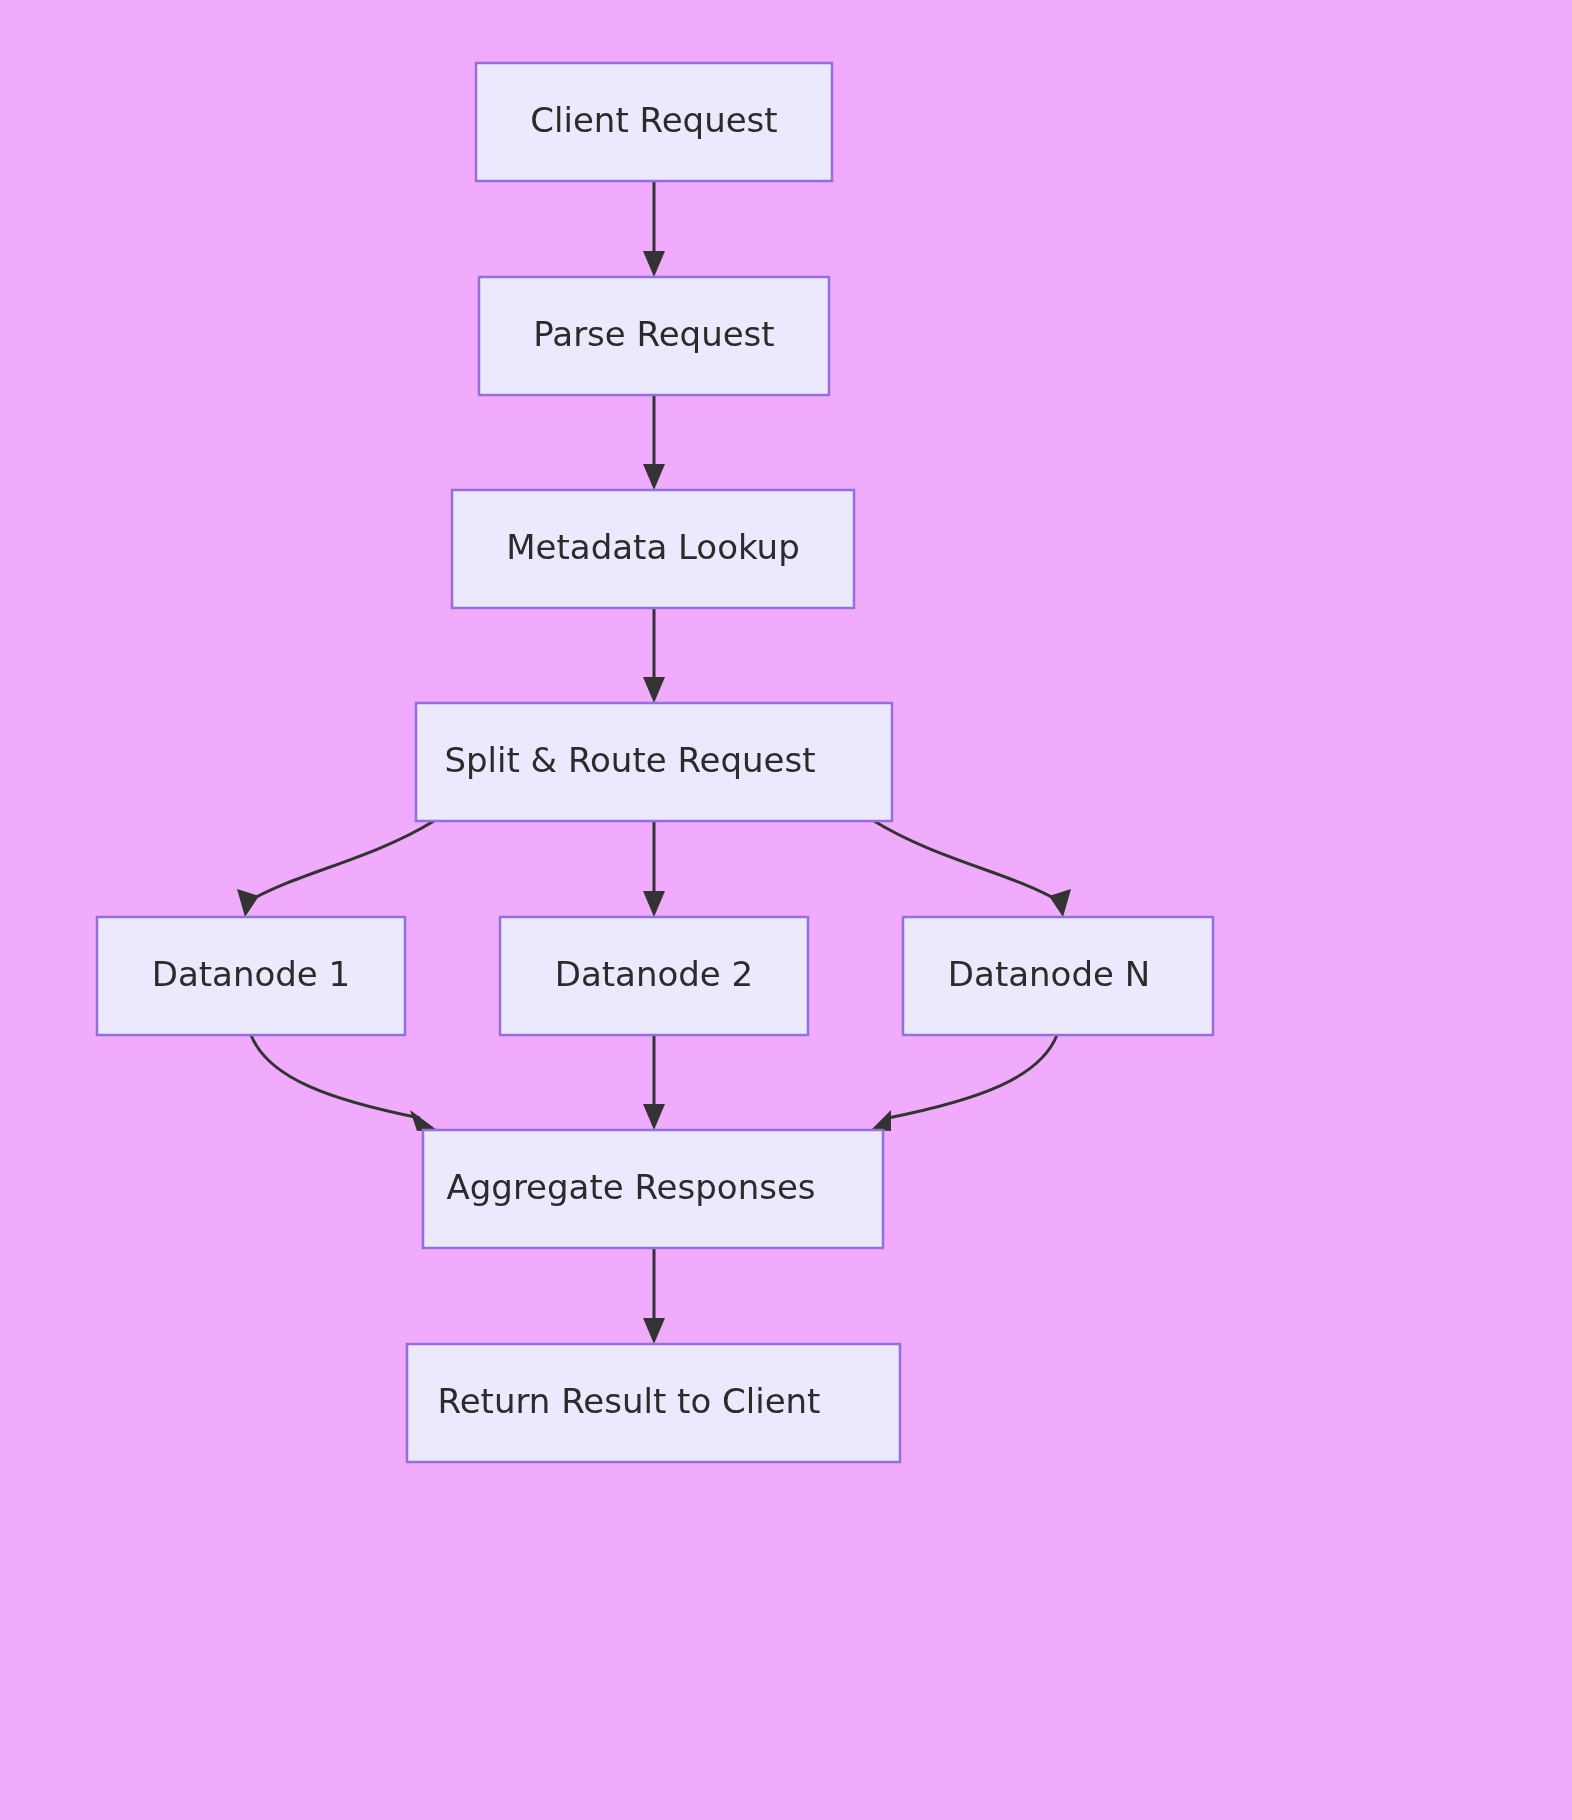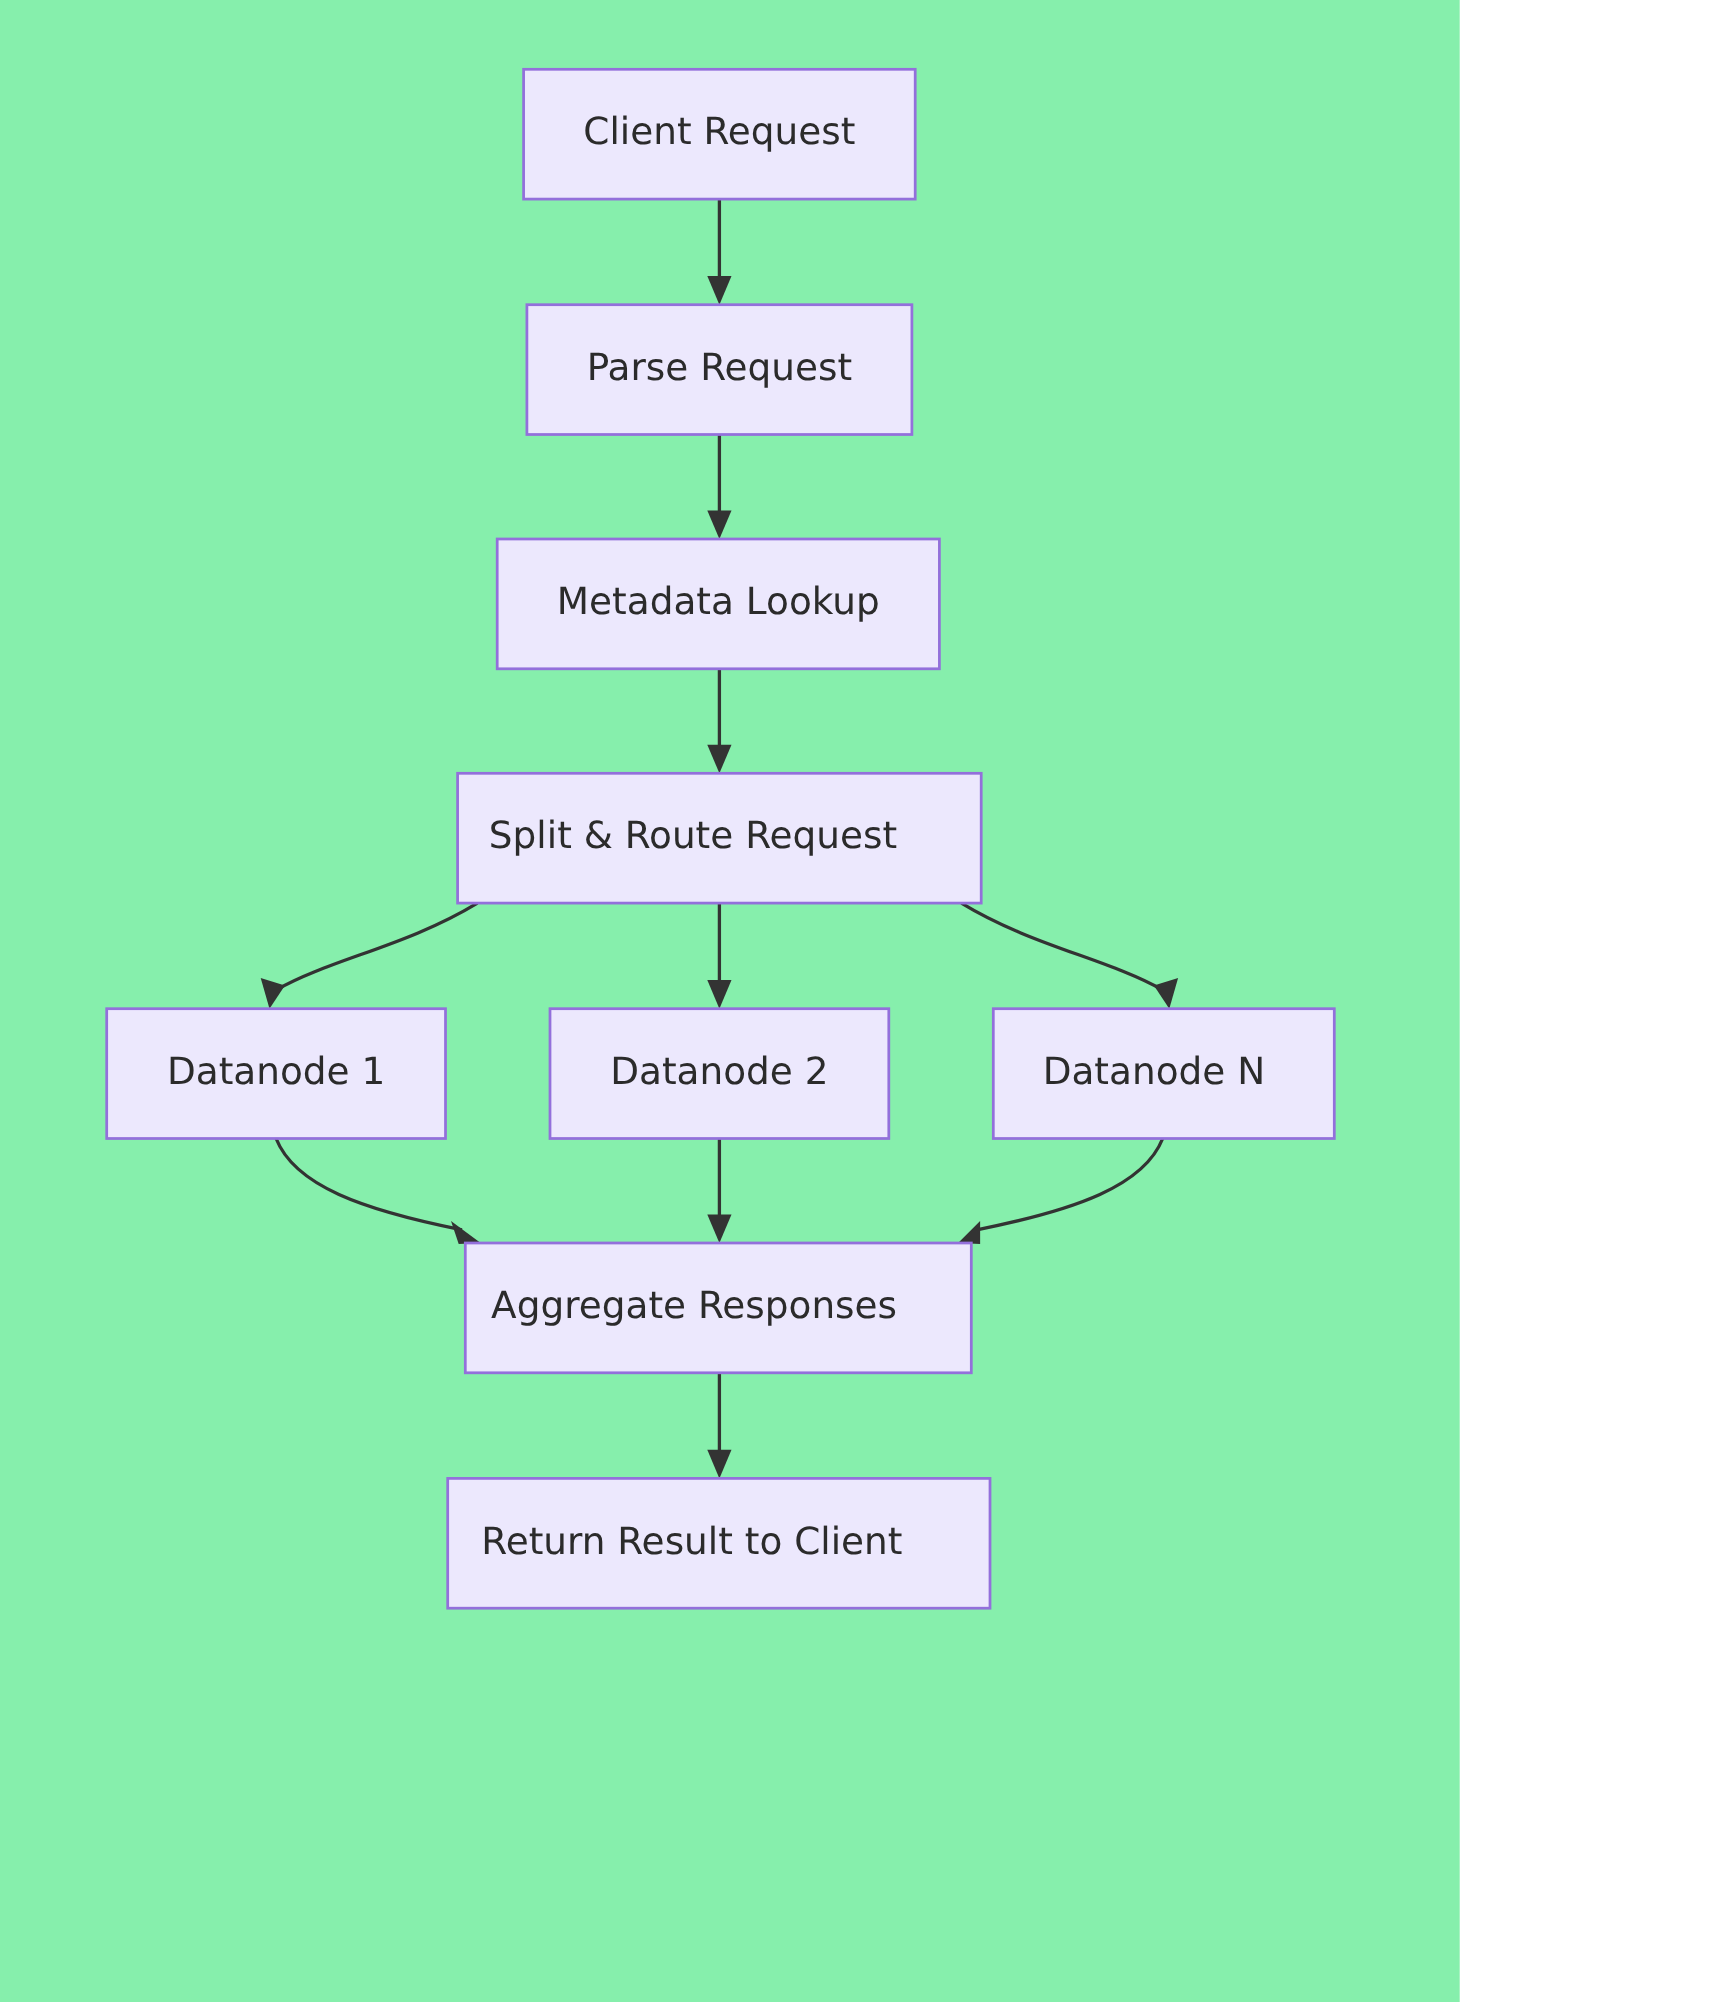--- a/index.html
+++ b/index.html
@@ -8,23 +8,23 @@
     background: #ffffff;
   }
   body {
     width: 1572px;
     height: 1820px;
     font-family: "DejaVu Sans", sans-serif;
     overflow: hidden;
   }
   #diagram-root {
     position: relative;
-    width: 1327px;
+    width: 1572px;
     height: 1820px;
-    background: #86efac;
+    background: #f0abfc;
   }
   svg#flow-svg {
     position: absolute;
     top: 0;
     left: 0;
     width: 1572px;
     height: 1820px;
   }
   .node-rect {
     fill: #ECE8FD;

